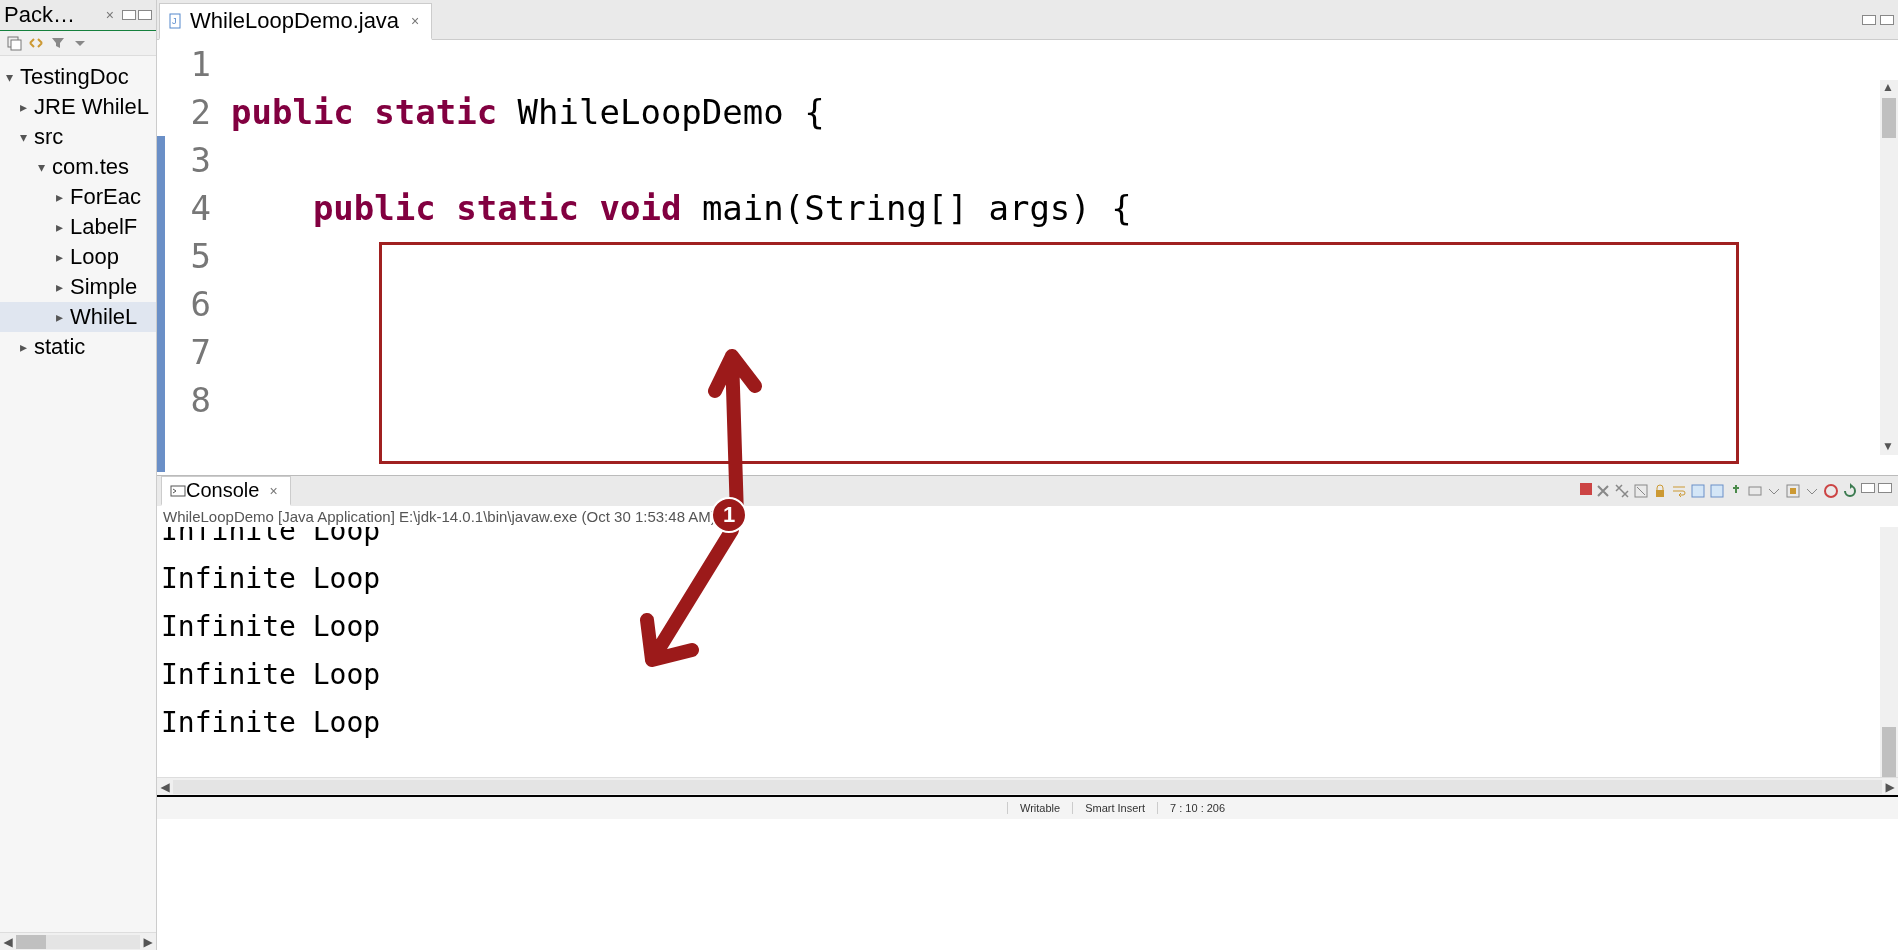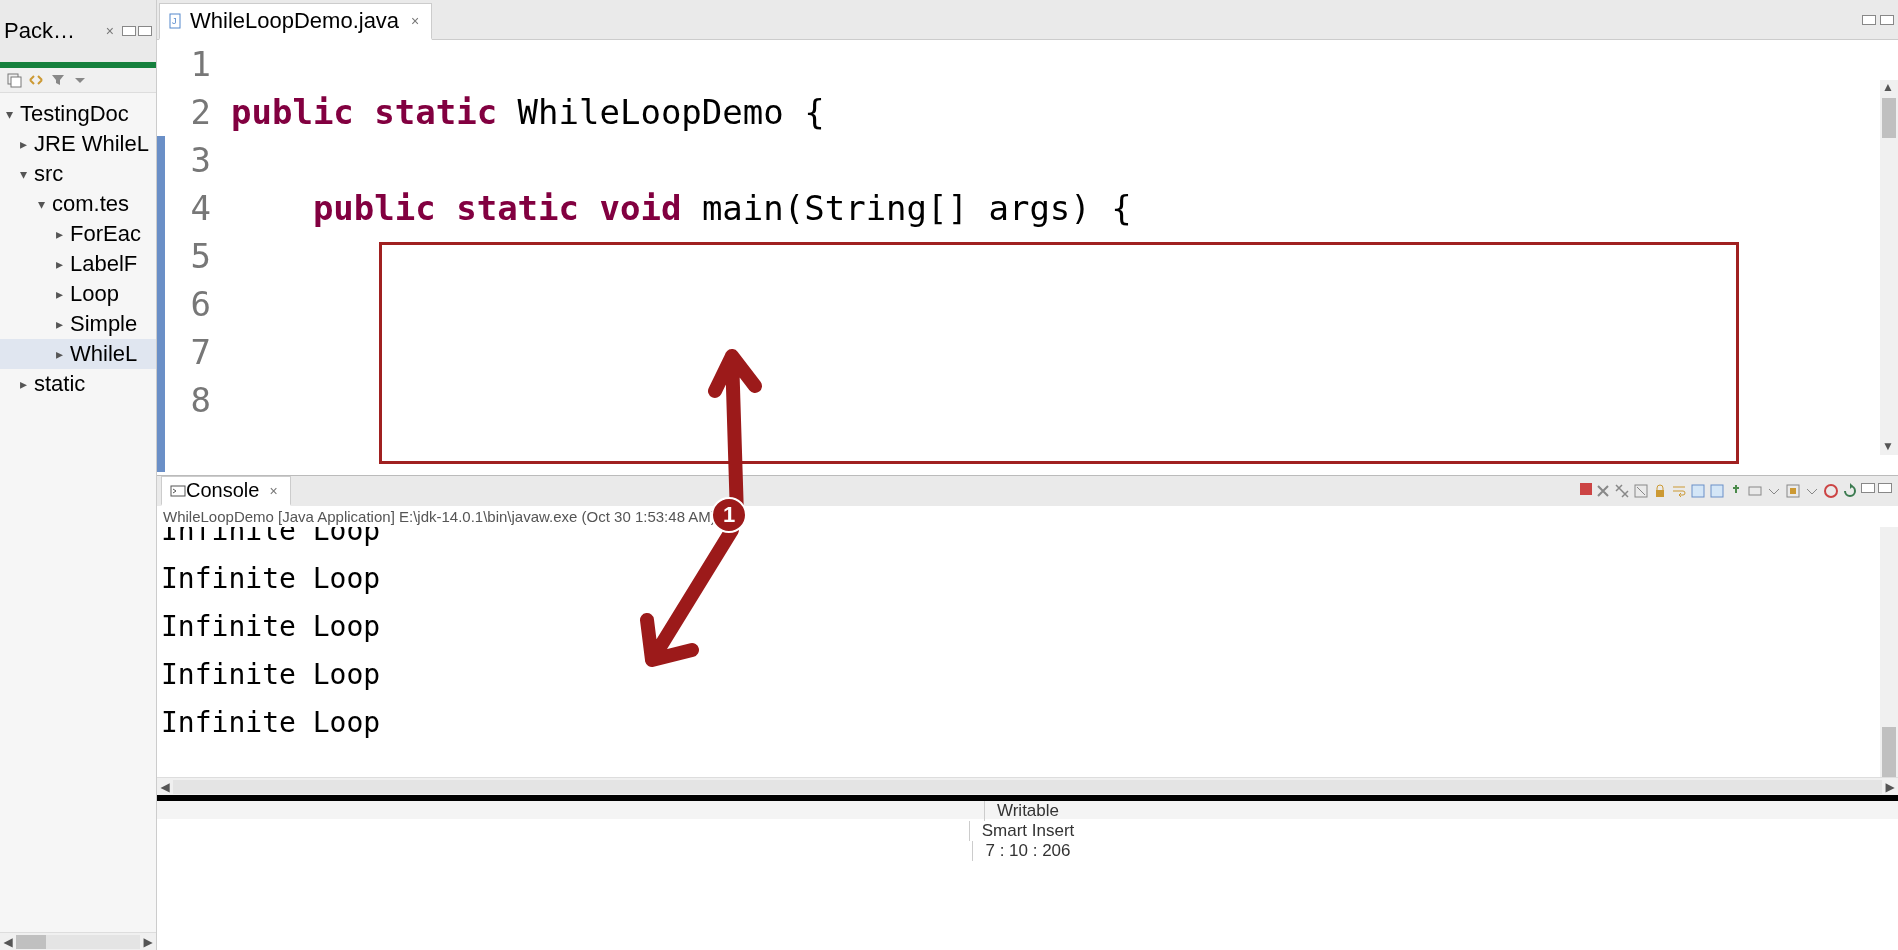--- a/index.html
+++ b/index.html
@@ -17,22 +17,22 @@
     width: 157px;
     border-right: 1px solid #ccc;
     background: #f6f6f6;
     display: flex;
     flex-direction: column;
     overflow: hidden;
   }
   .sidebar-header {
     display: flex;
     align-items: center;
-    padding: 18px 4px;
-    border-bottom: 6px solid #15803d;
+    padding: 2px 4px;
+    border-bottom: 1px solid #15803d;
     background: #eaeaea;
   }
   .sidebar-title {
     font-size: 22px;
     font-weight: 500;
     flex: 1;
     white-space: nowrap;
     overflow: hidden;
   }
   .close-x {
@@ -206,27 +206,26 @@
     position: relative;
   }
   .console-line-clip { margin-top: -20px; }
   .console-scrollbar-v {
     position: absolute; right: 0; top:0; bottom:0; width:18px; background:#f0f0f0;
   }
   .console-scrollbar-v .thumb { width:14px;height:50px;background:#c0c0c0;margin:0 auto;margin-top:200px;}
   
   .status-bar {
     height: 24px;
-    border-top: 6px solid #000000;
-    display: flex;
-    align-items: center;
-    font-size: 17px;
+    border-top: 2px solid #000000;
+    display: flex;
+    align-items: center;
+    font-size: 11px;
     color: #333;
     background: #f4f4f4;
-    flex-direction: column;
   }
   .status-cell { border-left: 1px solid #ccc; padding: 0 12px; }
   .status-bar .first-gap { width: 850px; }
   
   .bottom-hscroll {
     height: 18px; background: #f0f0f0; display:flex;align-items:center;
     border-top:1px solid #ddd;
   }
   .bottom-hscroll .arrow { width:16px;text-align:center;font-size:12px;color:#555;cursor:pointer;}
   .bottom-hscroll .track { flex:1;height:14px;background:#e4e4e4;position:relative;}

